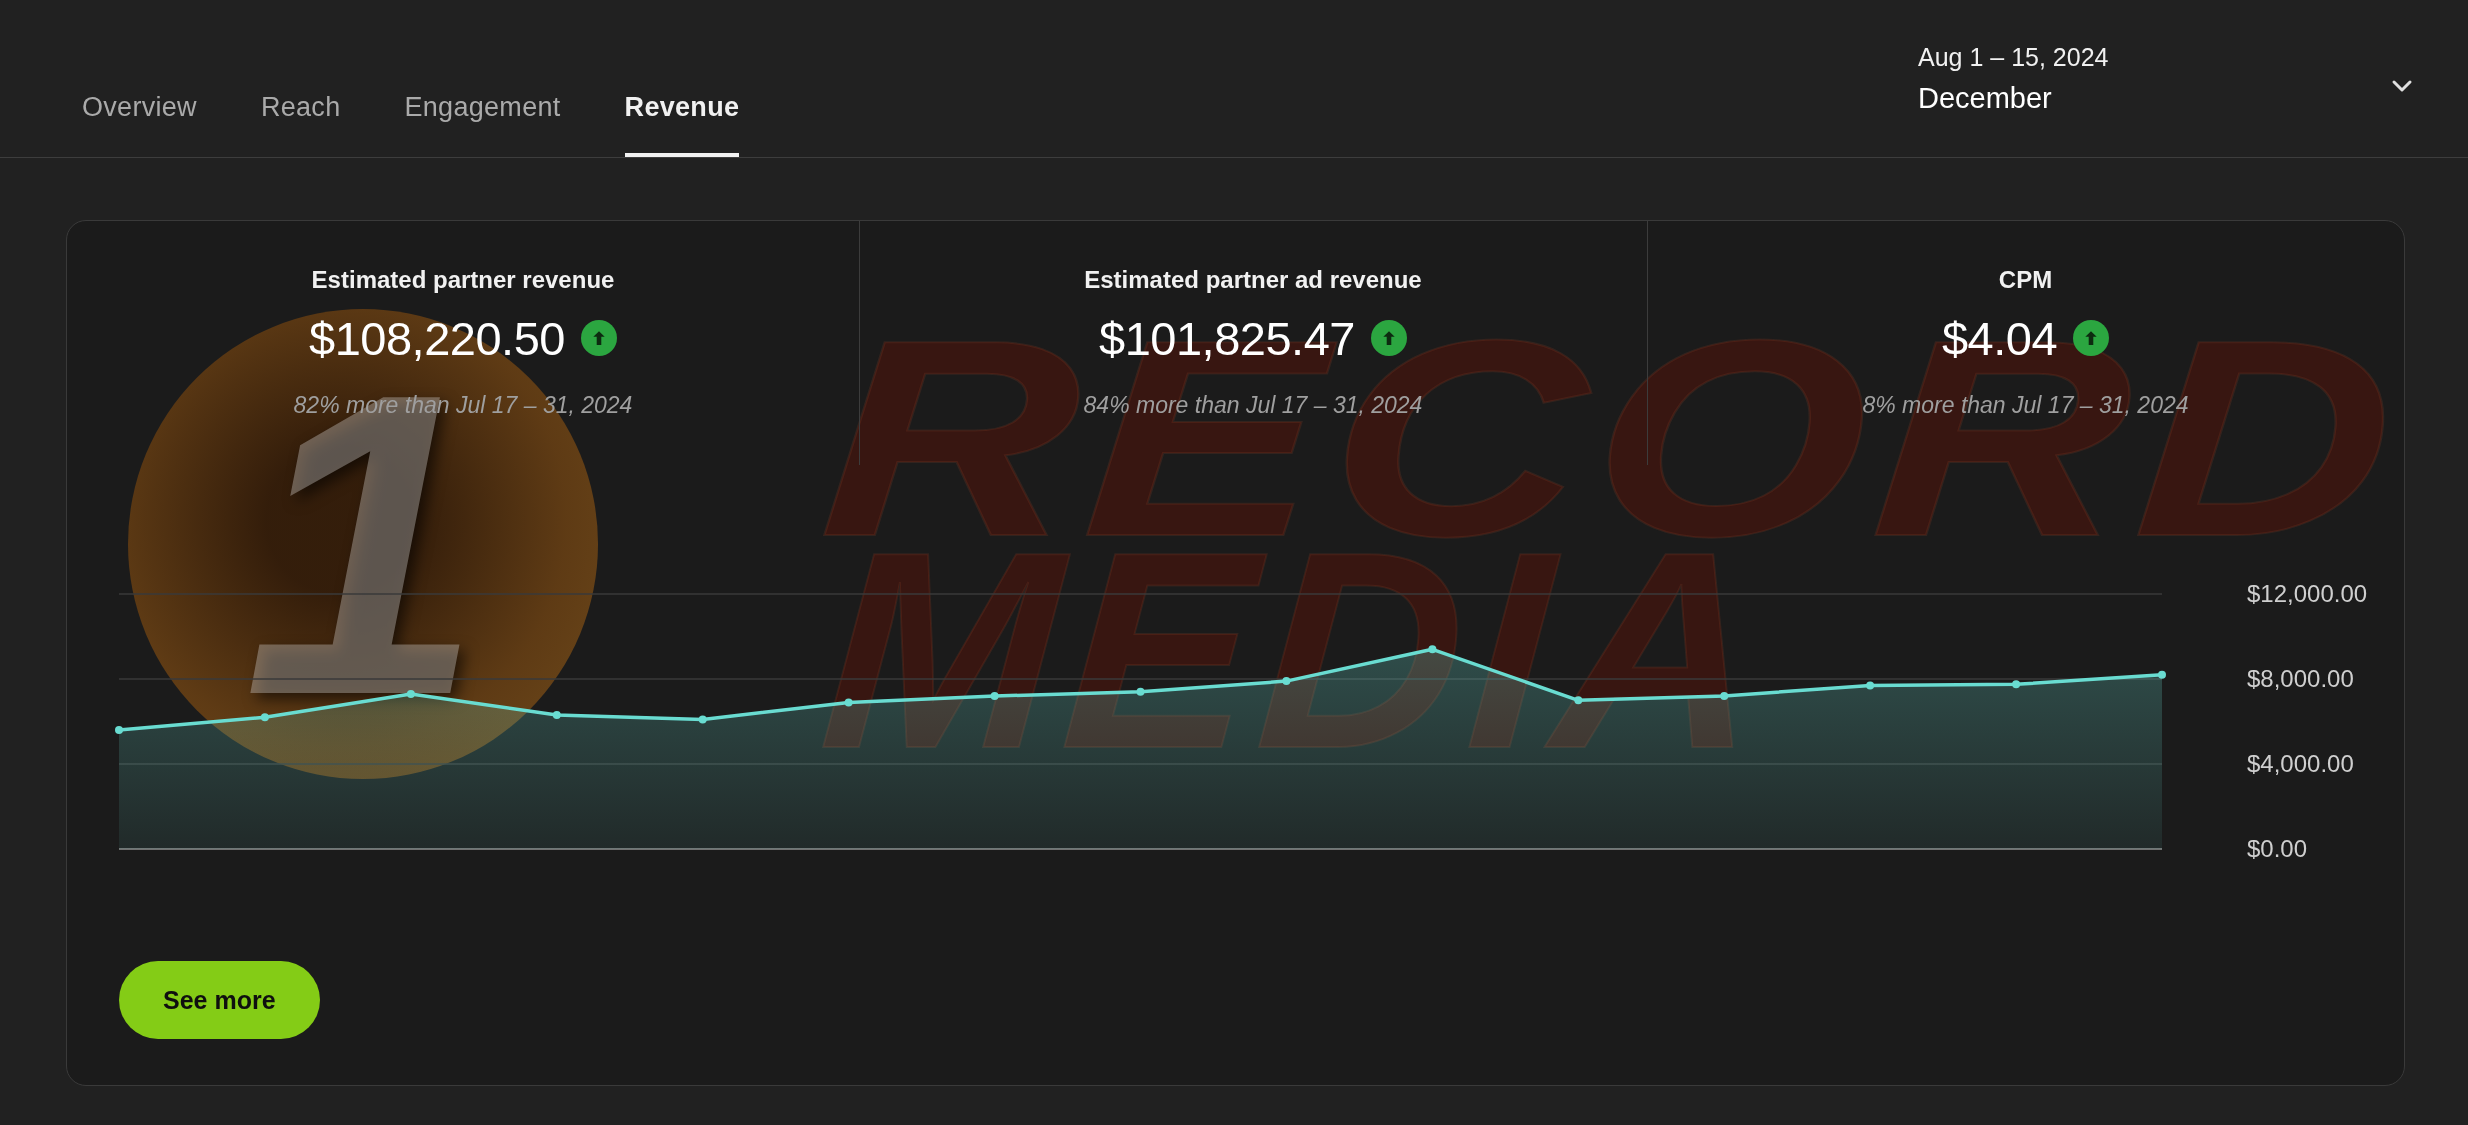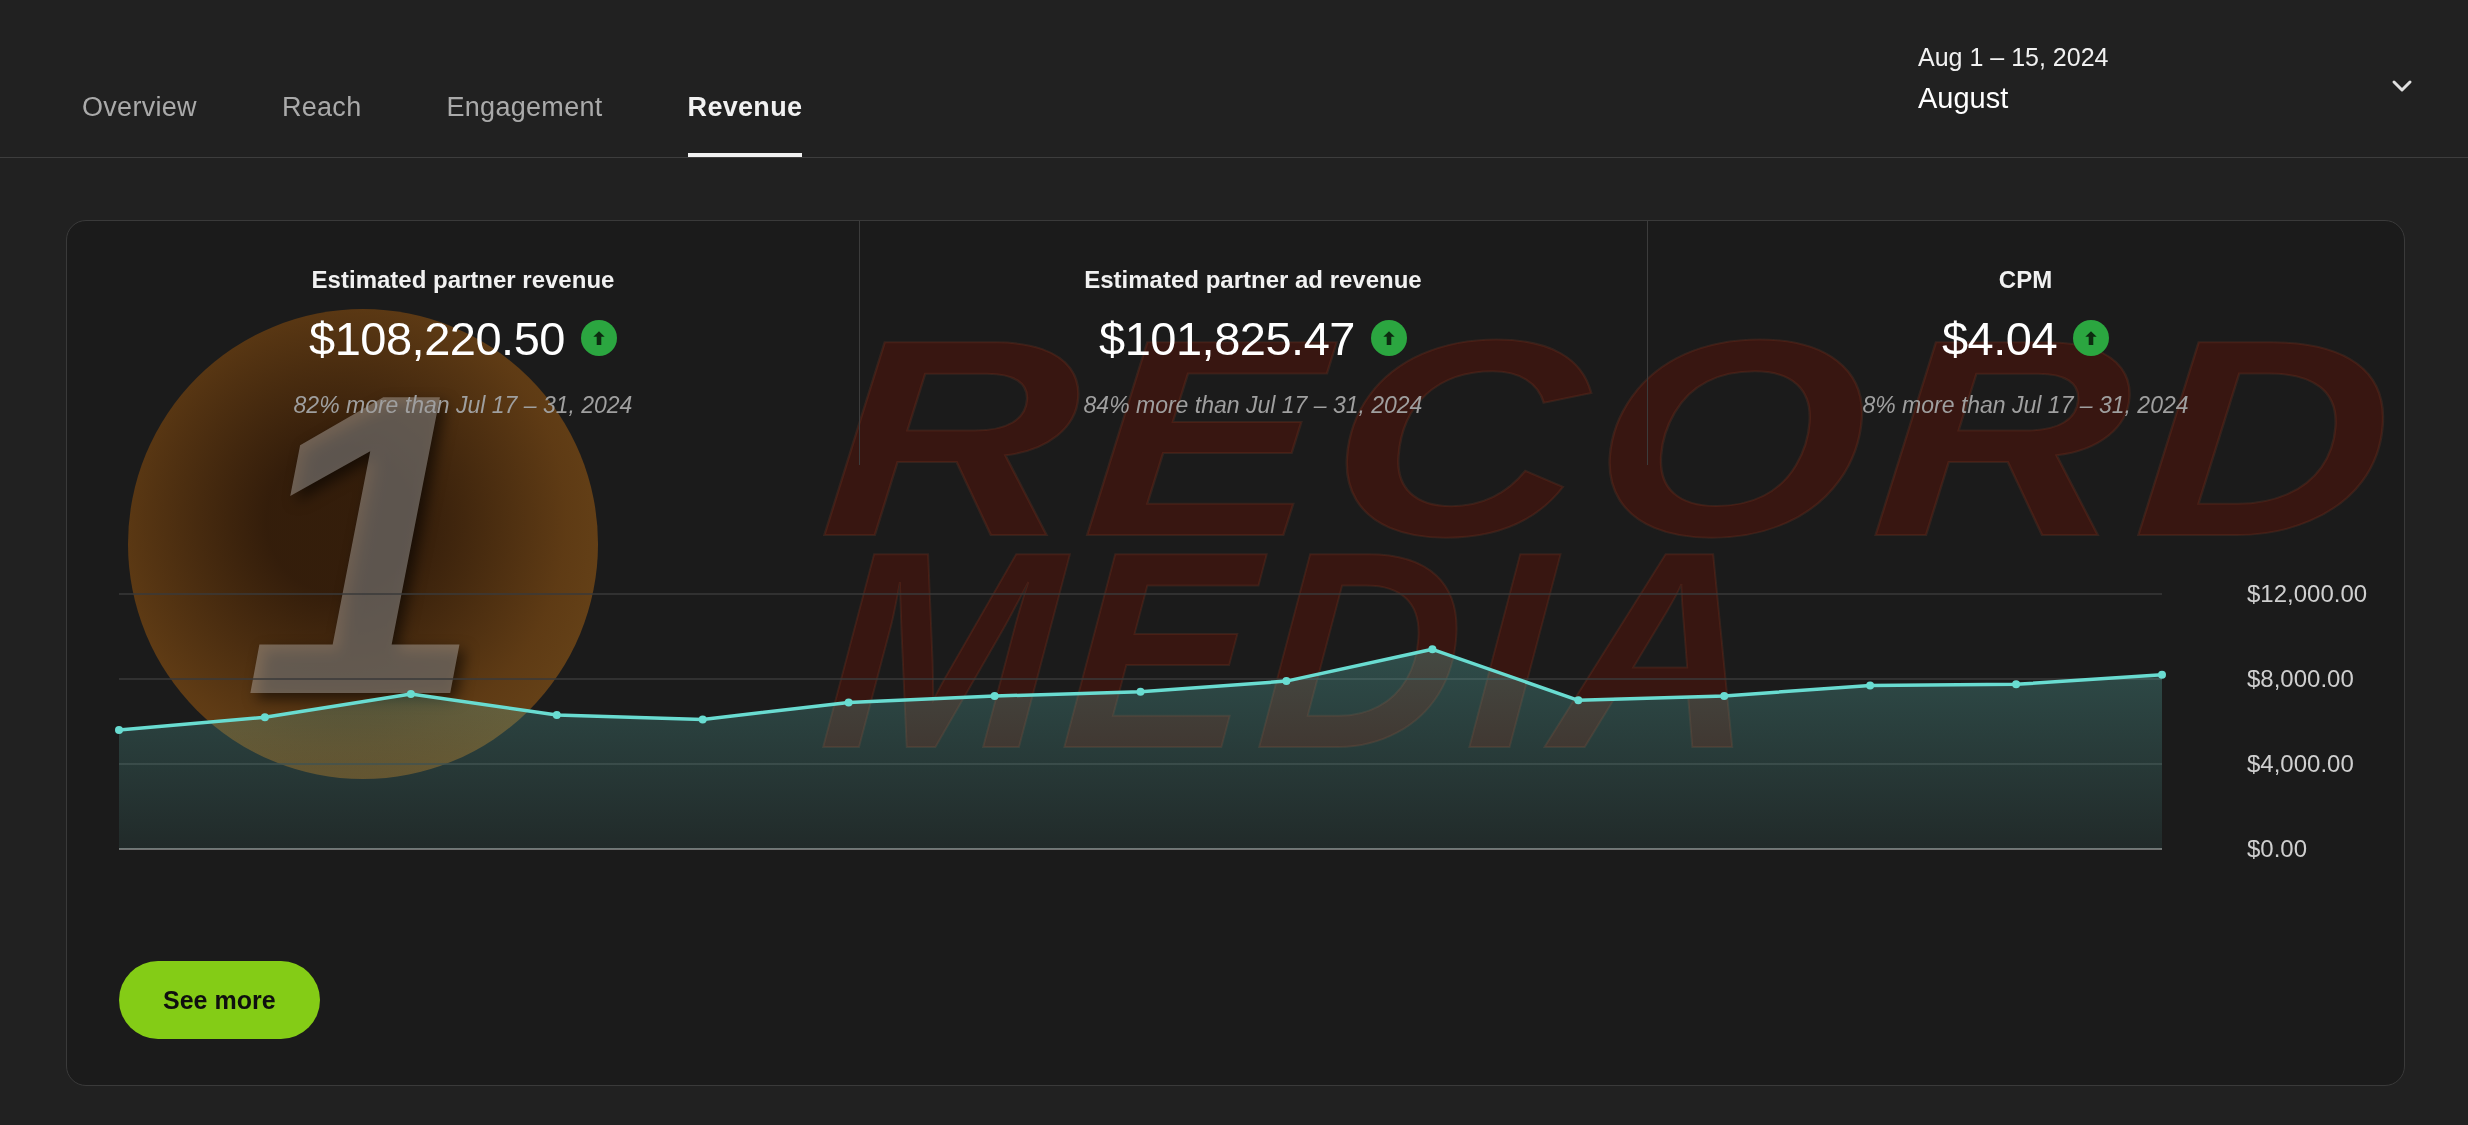--- a/index.html
+++ b/index.html
@@ -3,21 +3,21 @@
 <meta charset="utf-8">
 <style>
   * { margin:0; padding:0; box-sizing:border-box; }
   html,body { width:2468px; height:1125px; background:#212121; overflow:hidden;
     font-family:"Liberation Sans", sans-serif; }
   .app { position:relative; width:2468px; height:1125px; background:#212121; }
 
   
   .topbar { position:absolute; top:0; left:0; right:0; height:158px; background:#212121;
     border-bottom:1px solid #3d3d3d; z-index:5; }
-  .tabs { position:absolute; left:82px; top:0; height:100%; display:flex; gap:85px;justify-content:space-between; }
+  .tabs { position:absolute; left:82px; top:0; height:100%; display:flex; gap:64px;justify-content:space-between; }
   .tab { position:relative; height:100%; display:flex; align-items:center; padding-top:58px;
     font-size:27px; color:#aaaaaa; font-weight:500; letter-spacing:.3px; cursor:pointer; }
   .tab.active { color:#f1f1f1; font-weight:700; }
   .tab-underline { display:none; position:absolute; left:0; right:0; bottom:0; height:4px; background:#f1f1f1; }
   .tab.active .tab-underline { display:block; }
   .date-selector { position:absolute; left:1918px; top:40px; cursor:pointer; }
   .date-range { font-size:25px; color:#f1f1f1; line-height:34px; font-weight:400; }
   .date-month { font-size:29px; color:#ffffff; line-height:40px; margin-top:4px; }
   .chevron { position:absolute; right:46px; top:66px; width:40px; height:40px;
     display:flex; align-items:center; justify-content:center; cursor:pointer; }
@@ -92,21 +92,21 @@
 
       </div>
       <div class="tab active">
         <span>Revenue</span>
         <span class="tab-underline"></span>
       </div>
     </div>
 
     <div class="date-selector">
       <div class="date-range">Aug 1 – 15, 2024</div>
-      <div class="date-month">August</div>
+      <div class="date-month">December</div>
     </div>
     <div class="chevron">
       <svg width="40" height="40" viewBox="0 0 40 40">
         <polyline points="12,16 20,24 28,16" fill="none" stroke="#e0e0e0" stroke-width="3" stroke-linecap="round" stroke-linejoin="round"></polyline>
       </svg>
     </div>
   </div>
 
   <div class="card">
 

